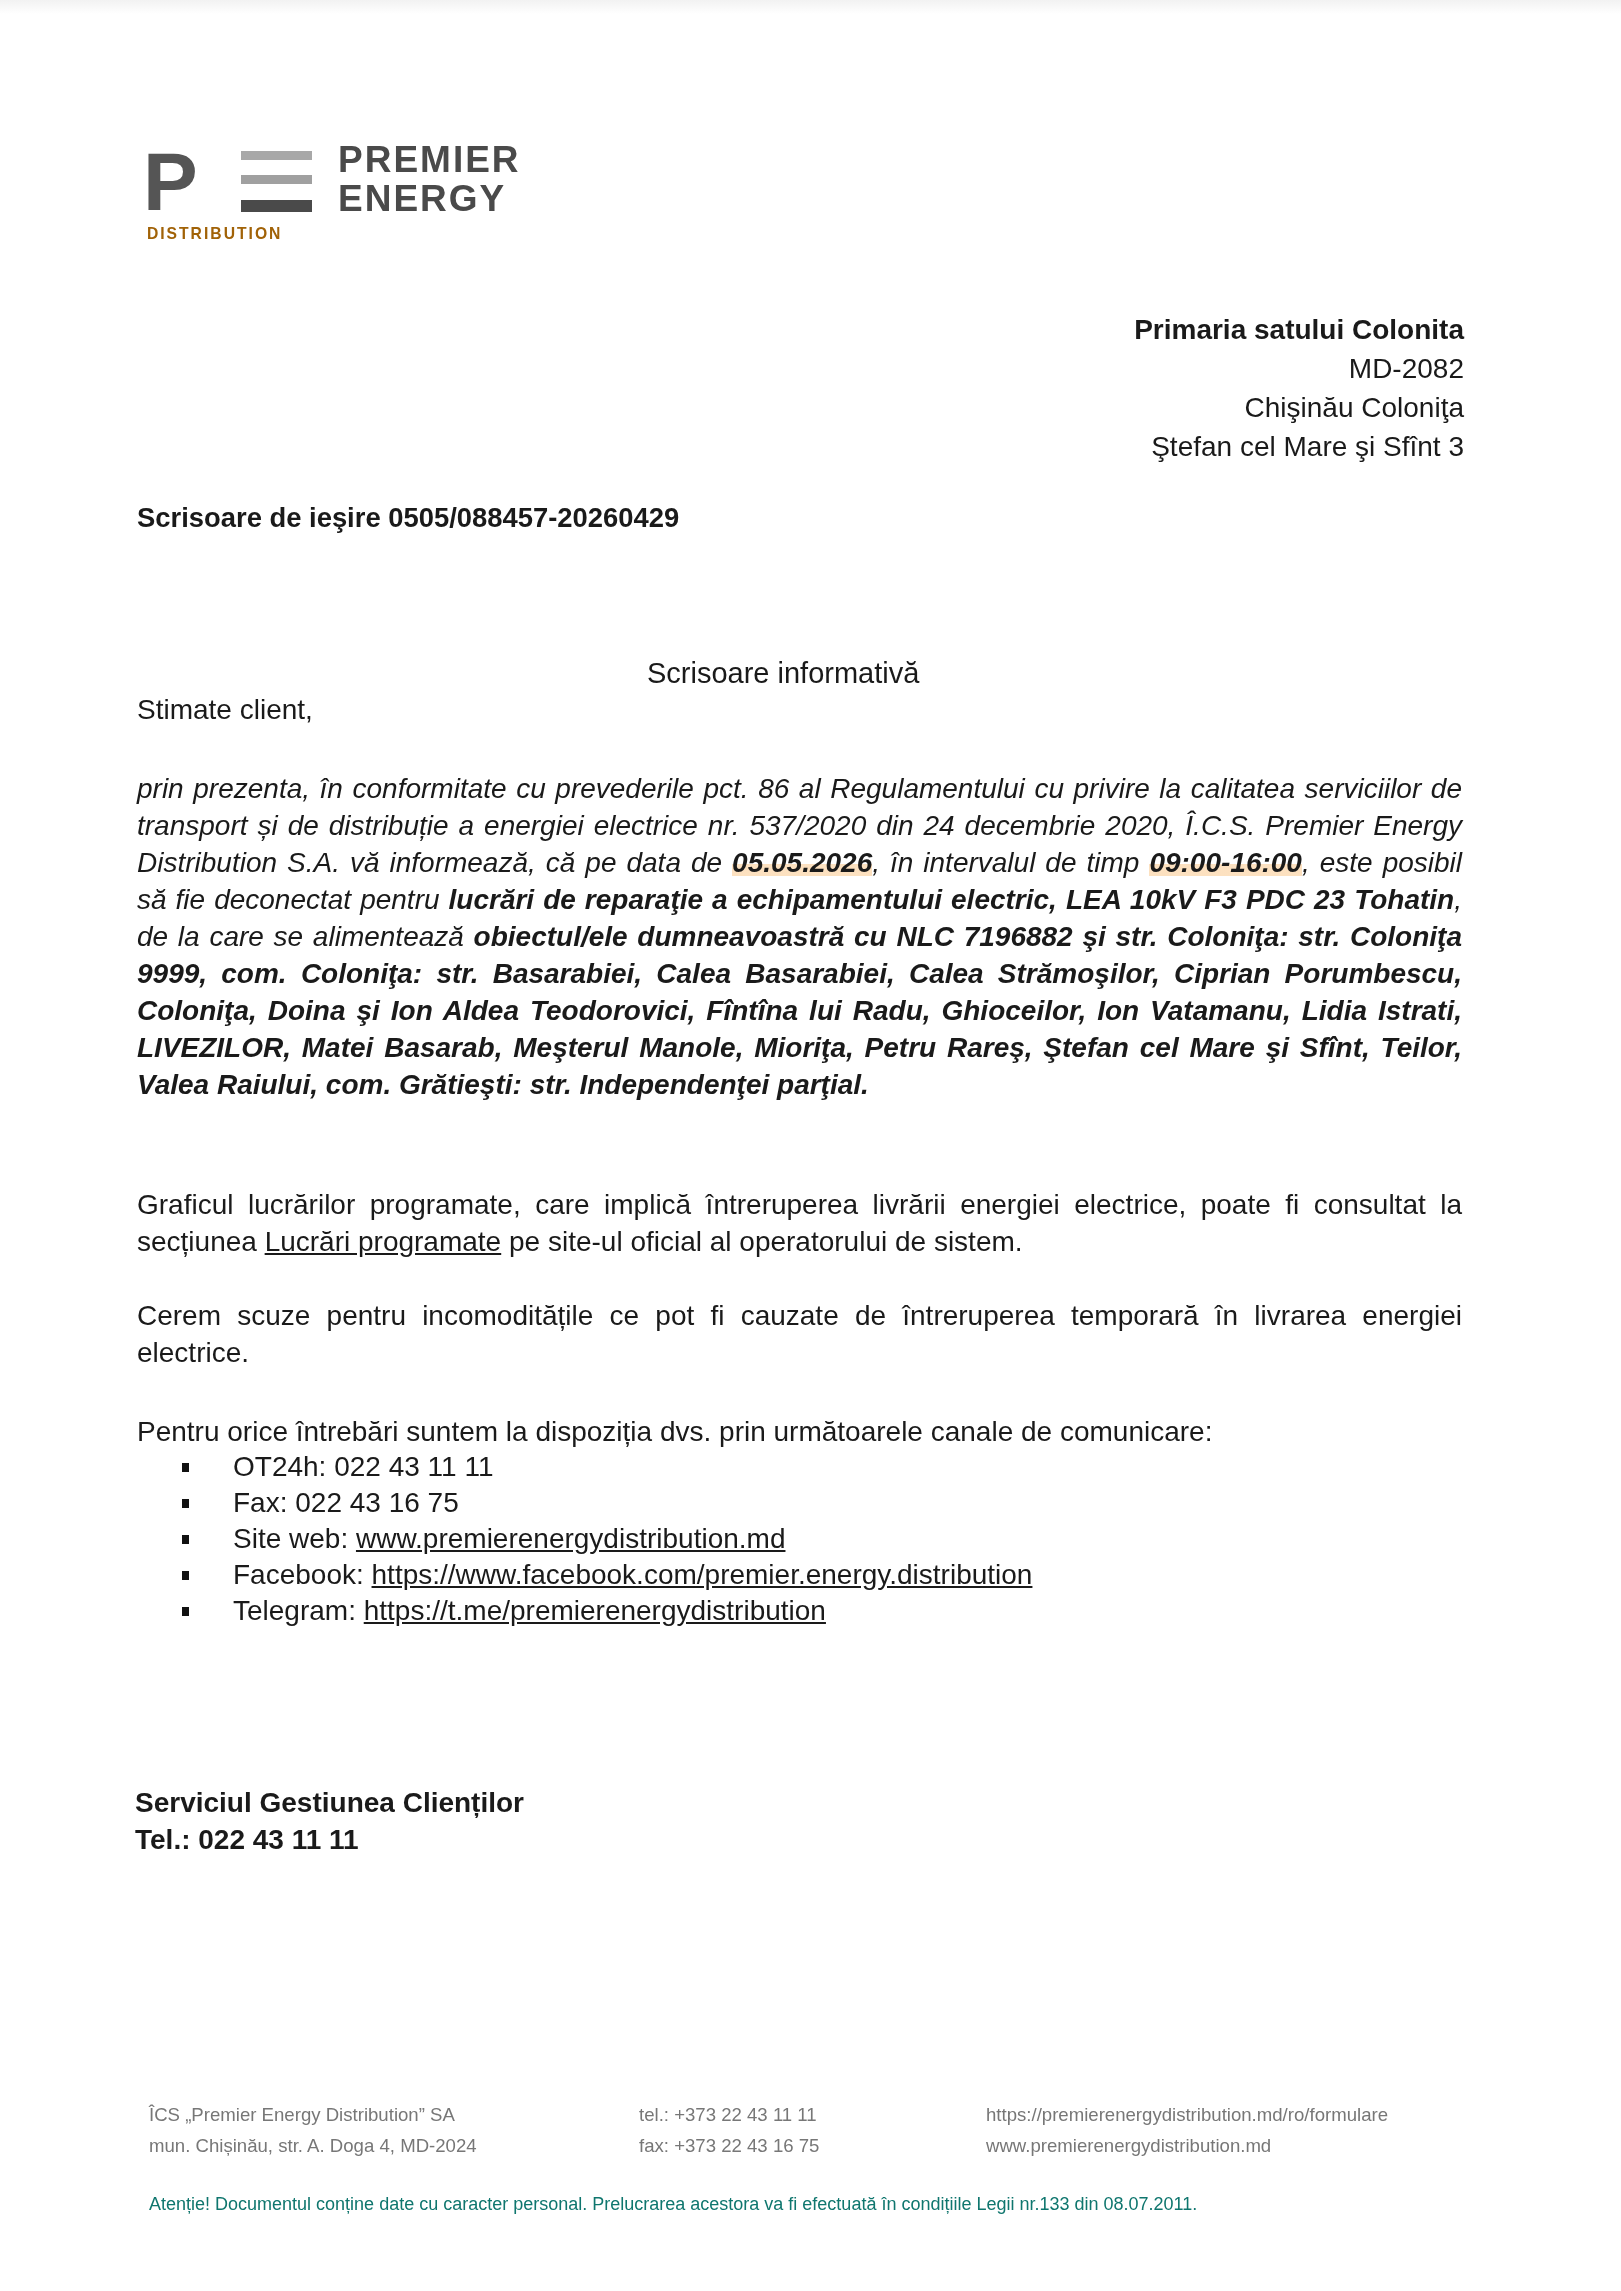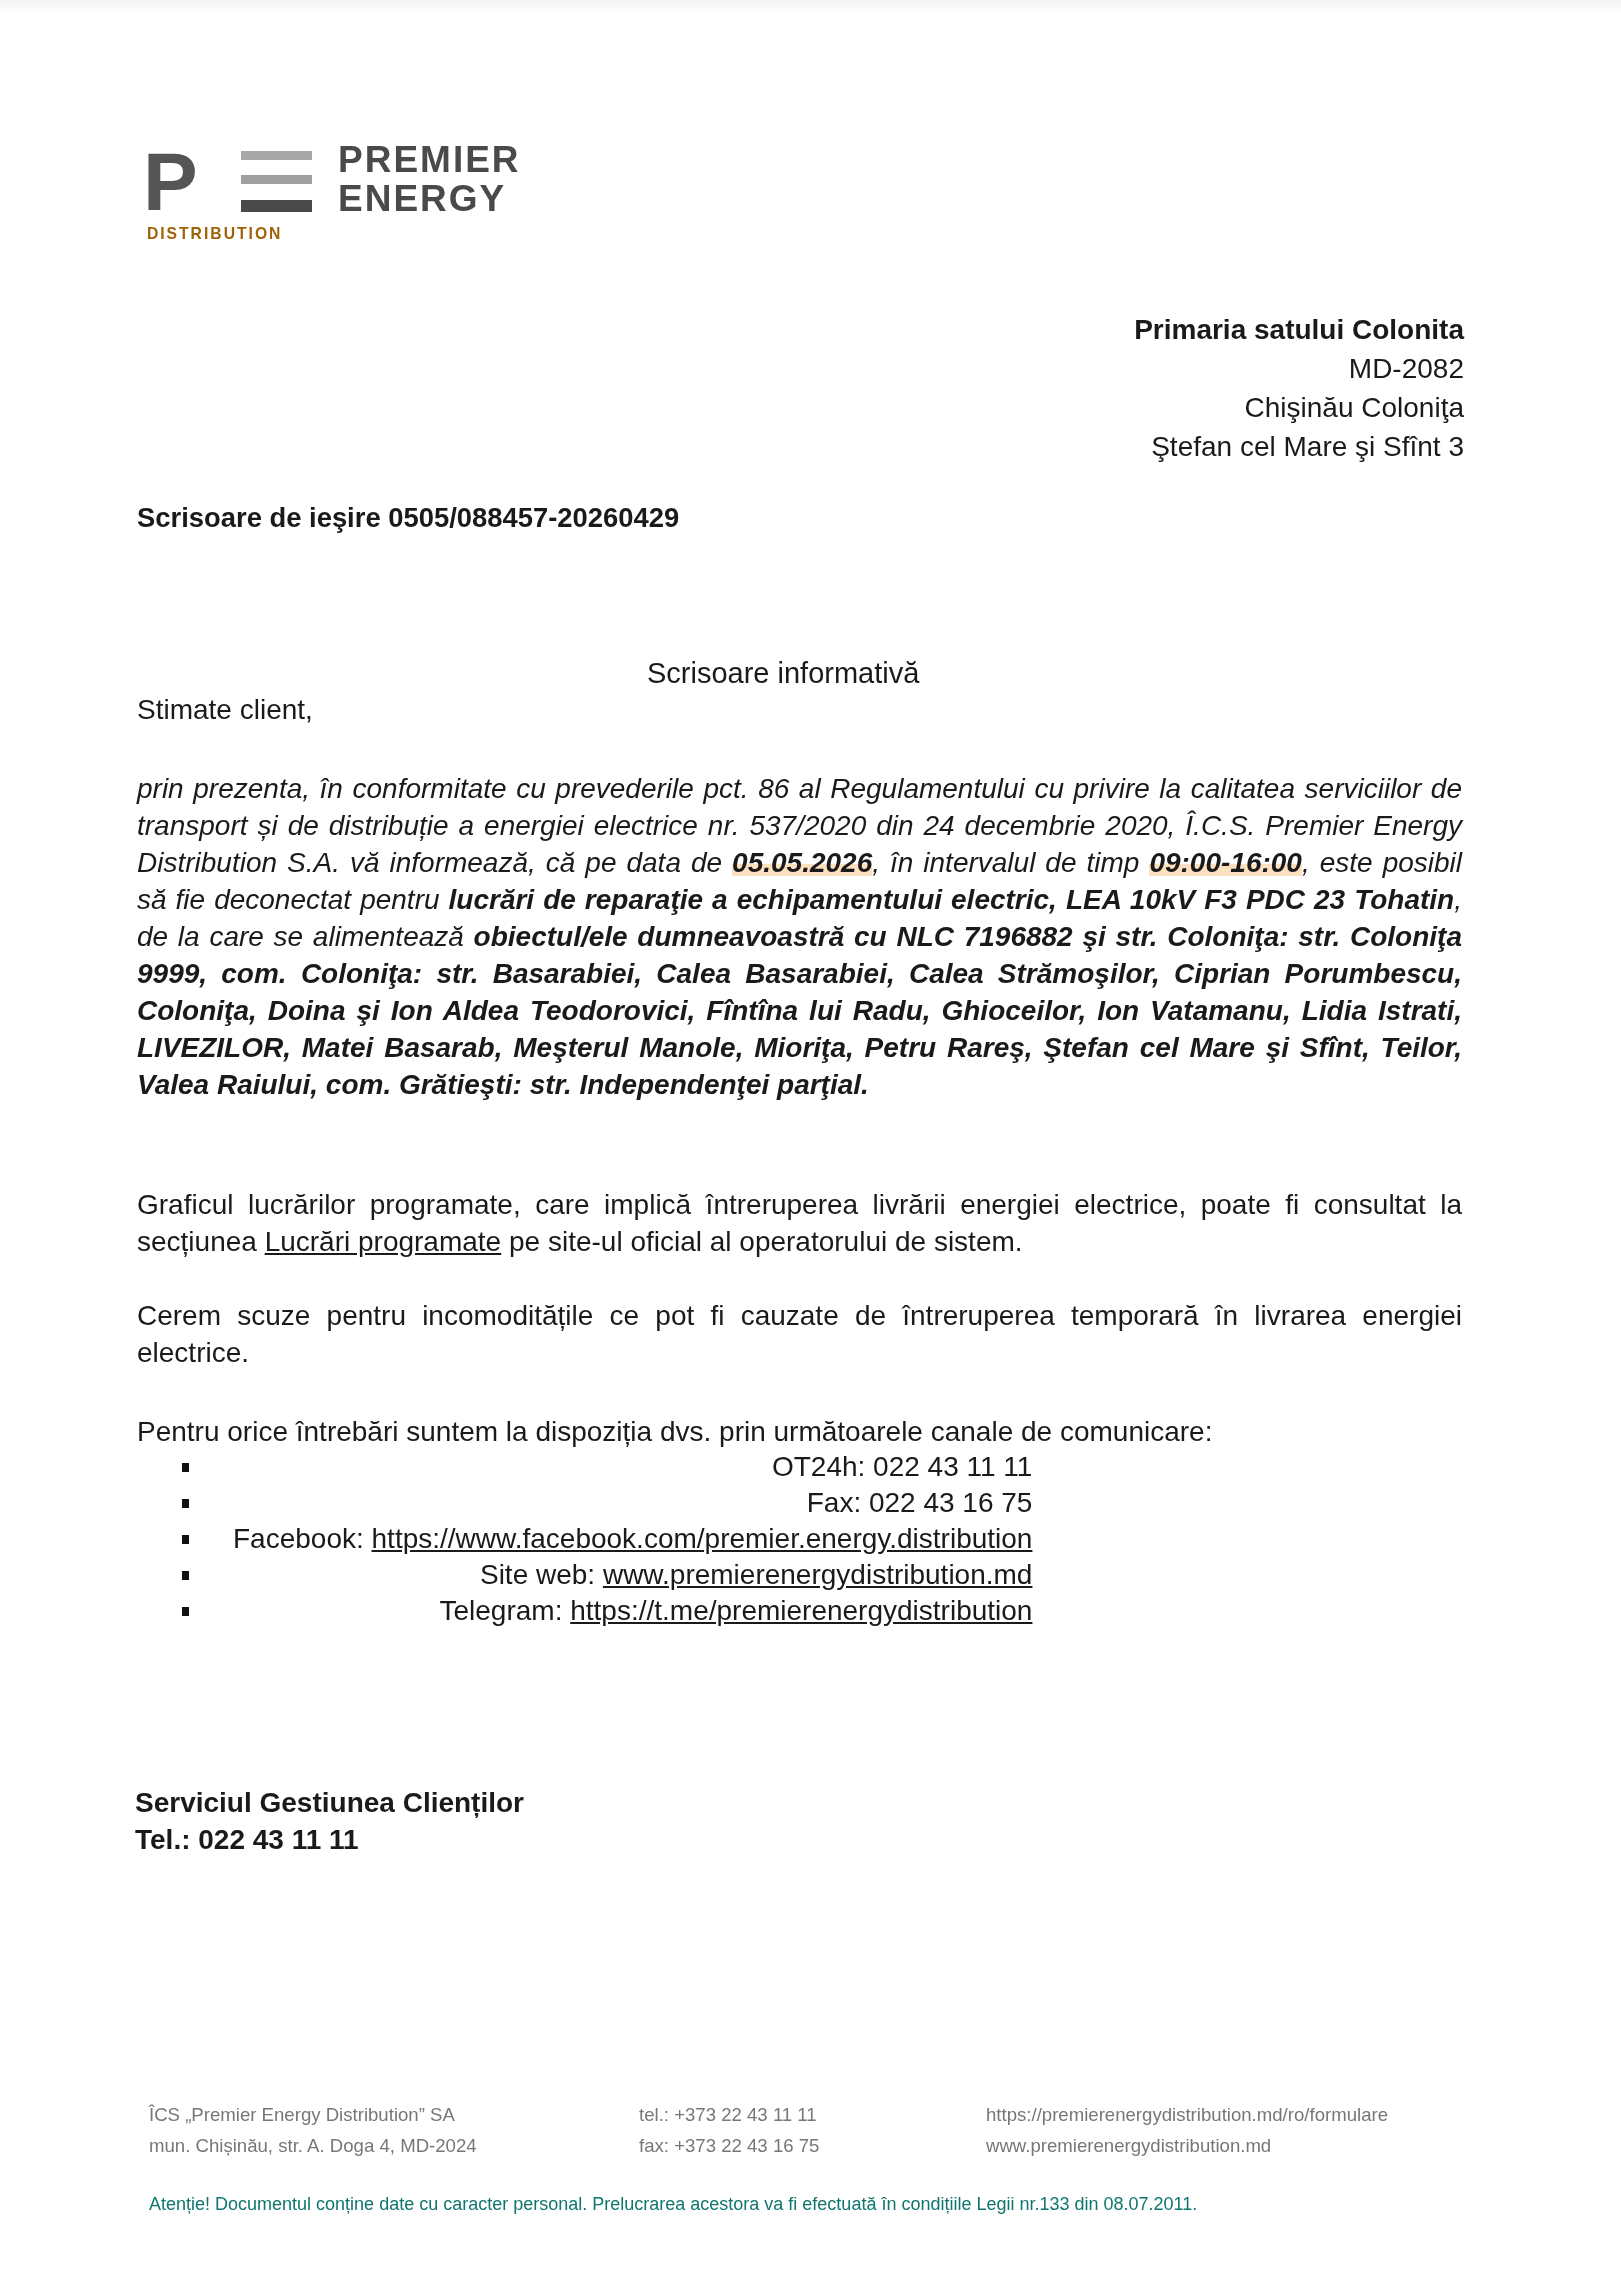--- a/index.html
+++ b/index.html
@@ -31,21 +31,21 @@
   .greeting { position: absolute; left: 137px; top: 694px; font-size: 28px; }
   .body { position: absolute; left: 137px; width: 1325px; font-size: 28px; line-height: 37px; text-align: justify; }
   .p1 { top: 770px; font-style: italic; }
   .p2 { top: 1186px; }
   .p3 { top: 1297px; }
   .p4 { top: 1413px; }
   .hl { background: linear-gradient(transparent 55%, rgba(250,200,140,0.55) 55%, rgba(250,200,140,0.55) 95%, transparent 95%); }
   b { font-weight: bold; }
   a, .link { color: #1a1a1a; text-decoration: underline; }
   ul.contacts { position: absolute; left: 182px; top: 1449px; margin: 0; padding: 0; list-style: none; font-size: 28px; line-height: 36px; }
-  ul.contacts li { position: relative; padding-left: 51px; text-align: right; }
+  ul.contacts li { position: relative; padding-left: 51px; }
   ul.contacts li .bullet { position: absolute; left: 0; top: 13.7px; width: 6.9px; height: 9.8px; background: #111; }
   .sign { position: absolute; left: 135px; top: 1784px; font-weight: bold; font-size: 28px; line-height: 37px; }
   .footer { position: absolute; top: 2099px; font-size: 18.6px; line-height: 31px; color: #777; }
   .f1 { left: 149px; }
   .f2 { left: 639px; }
   .f3 { left: 986px; }
   .notice { position: absolute; left: 149px; top: 2194px; font-size: 18px; color: #0f766e; }
 </style>
 </head>
 <body>
@@ -78,22 +78,22 @@
 <div class="body p1"><span>prin prezenta, în conformitate cu prevederile pct. 86 al Regulamentului cu privire la calitatea serviciilor de transport și de distribuție a energiei electrice nr. 537/2020 din 24 decembrie 2020, Î.C.S. Premier Energy Distribution S.A. vă informează, că pe data de </span><b class="hl">05.05.2026</b><span>, în intervalul de timp </span><b class="hl">09:00-16:00</b><span>, este posibil să fie deconectat pentru </span><b>lucrări de reparaţie a echipamentului electric, LEA 10kV F3 PDC 23 Tohatin</b><span>, de la care se alimentează </span><b>obiectul/ele  dumneavoastră cu NLC 7196882 şi str. Coloniţa: str. Coloniţa 9999, com. Coloniţa: str. Basarabiei, Calea Basarabiei, Calea Strămoşilor, Ciprian Porumbescu, Coloniţa, Doina şi Ion Aldea Teodorovici, Fîntîna lui Radu, Ghioceilor, Ion Vatamanu, Lidia Istrati, LIVEZILOR, Matei Basarab, Meşterul Manole, Mioriţa, Petru Rareş, Ştefan cel Mare şi Sfînt, Teilor, Valea Raiului, com. Grătieşti: str. Independenţei parţial.</b></div>
 
 <div class="body p2"><span>Graficul lucrărilor programate, care implică întreruperea livrării energiei electrice, poate fi consultat la secțiunea </span><span class="link">Lucrări programate</span><span> pe site-ul oficial al operatorului de sistem.</span></div>
 
 <div class="body p3">Cerem scuze pentru incomoditățile ce pot fi cauzate de întreruperea temporară în livrarea energiei electrice.</div>
 <div class="body p4">Pentru orice întrebări suntem la dispoziția dvs. prin următoarele canale de comunicare:</div>
 
 <ul class="contacts">
   <li><span class="bullet"></span><span>OT24h: </span><span>022 43 11 11</span></li>
   <li><span class="bullet"></span><span>Fax: </span><span>022 43 16 75</span></li>
+  <li><span class="bullet"></span><span>Site web: </span><span class="link">www.premierenergydistribution.md</span></li>
   <li><span class="bullet"></span><span>Facebook: </span><span class="link">https://www.facebook.com/premier.energy.distribution</span></li>
-  <li><span class="bullet"></span><span>Site web: </span><span class="link">www.premierenergydistribution.md</span></li>
   <li><span class="bullet"></span><span>Telegram: </span><span class="link">https://t.me/premierenergydistribution</span></li>
 </ul>
 
 <div class="sign">
   <div>Serviciul Gestiunea Clienților</div>
   <div>Tel.: 022 43 11 11</div>
 </div>
 
 <div class="footer f1">
   <div>ÎCS „Premier Energy Distribution” SA</div>

